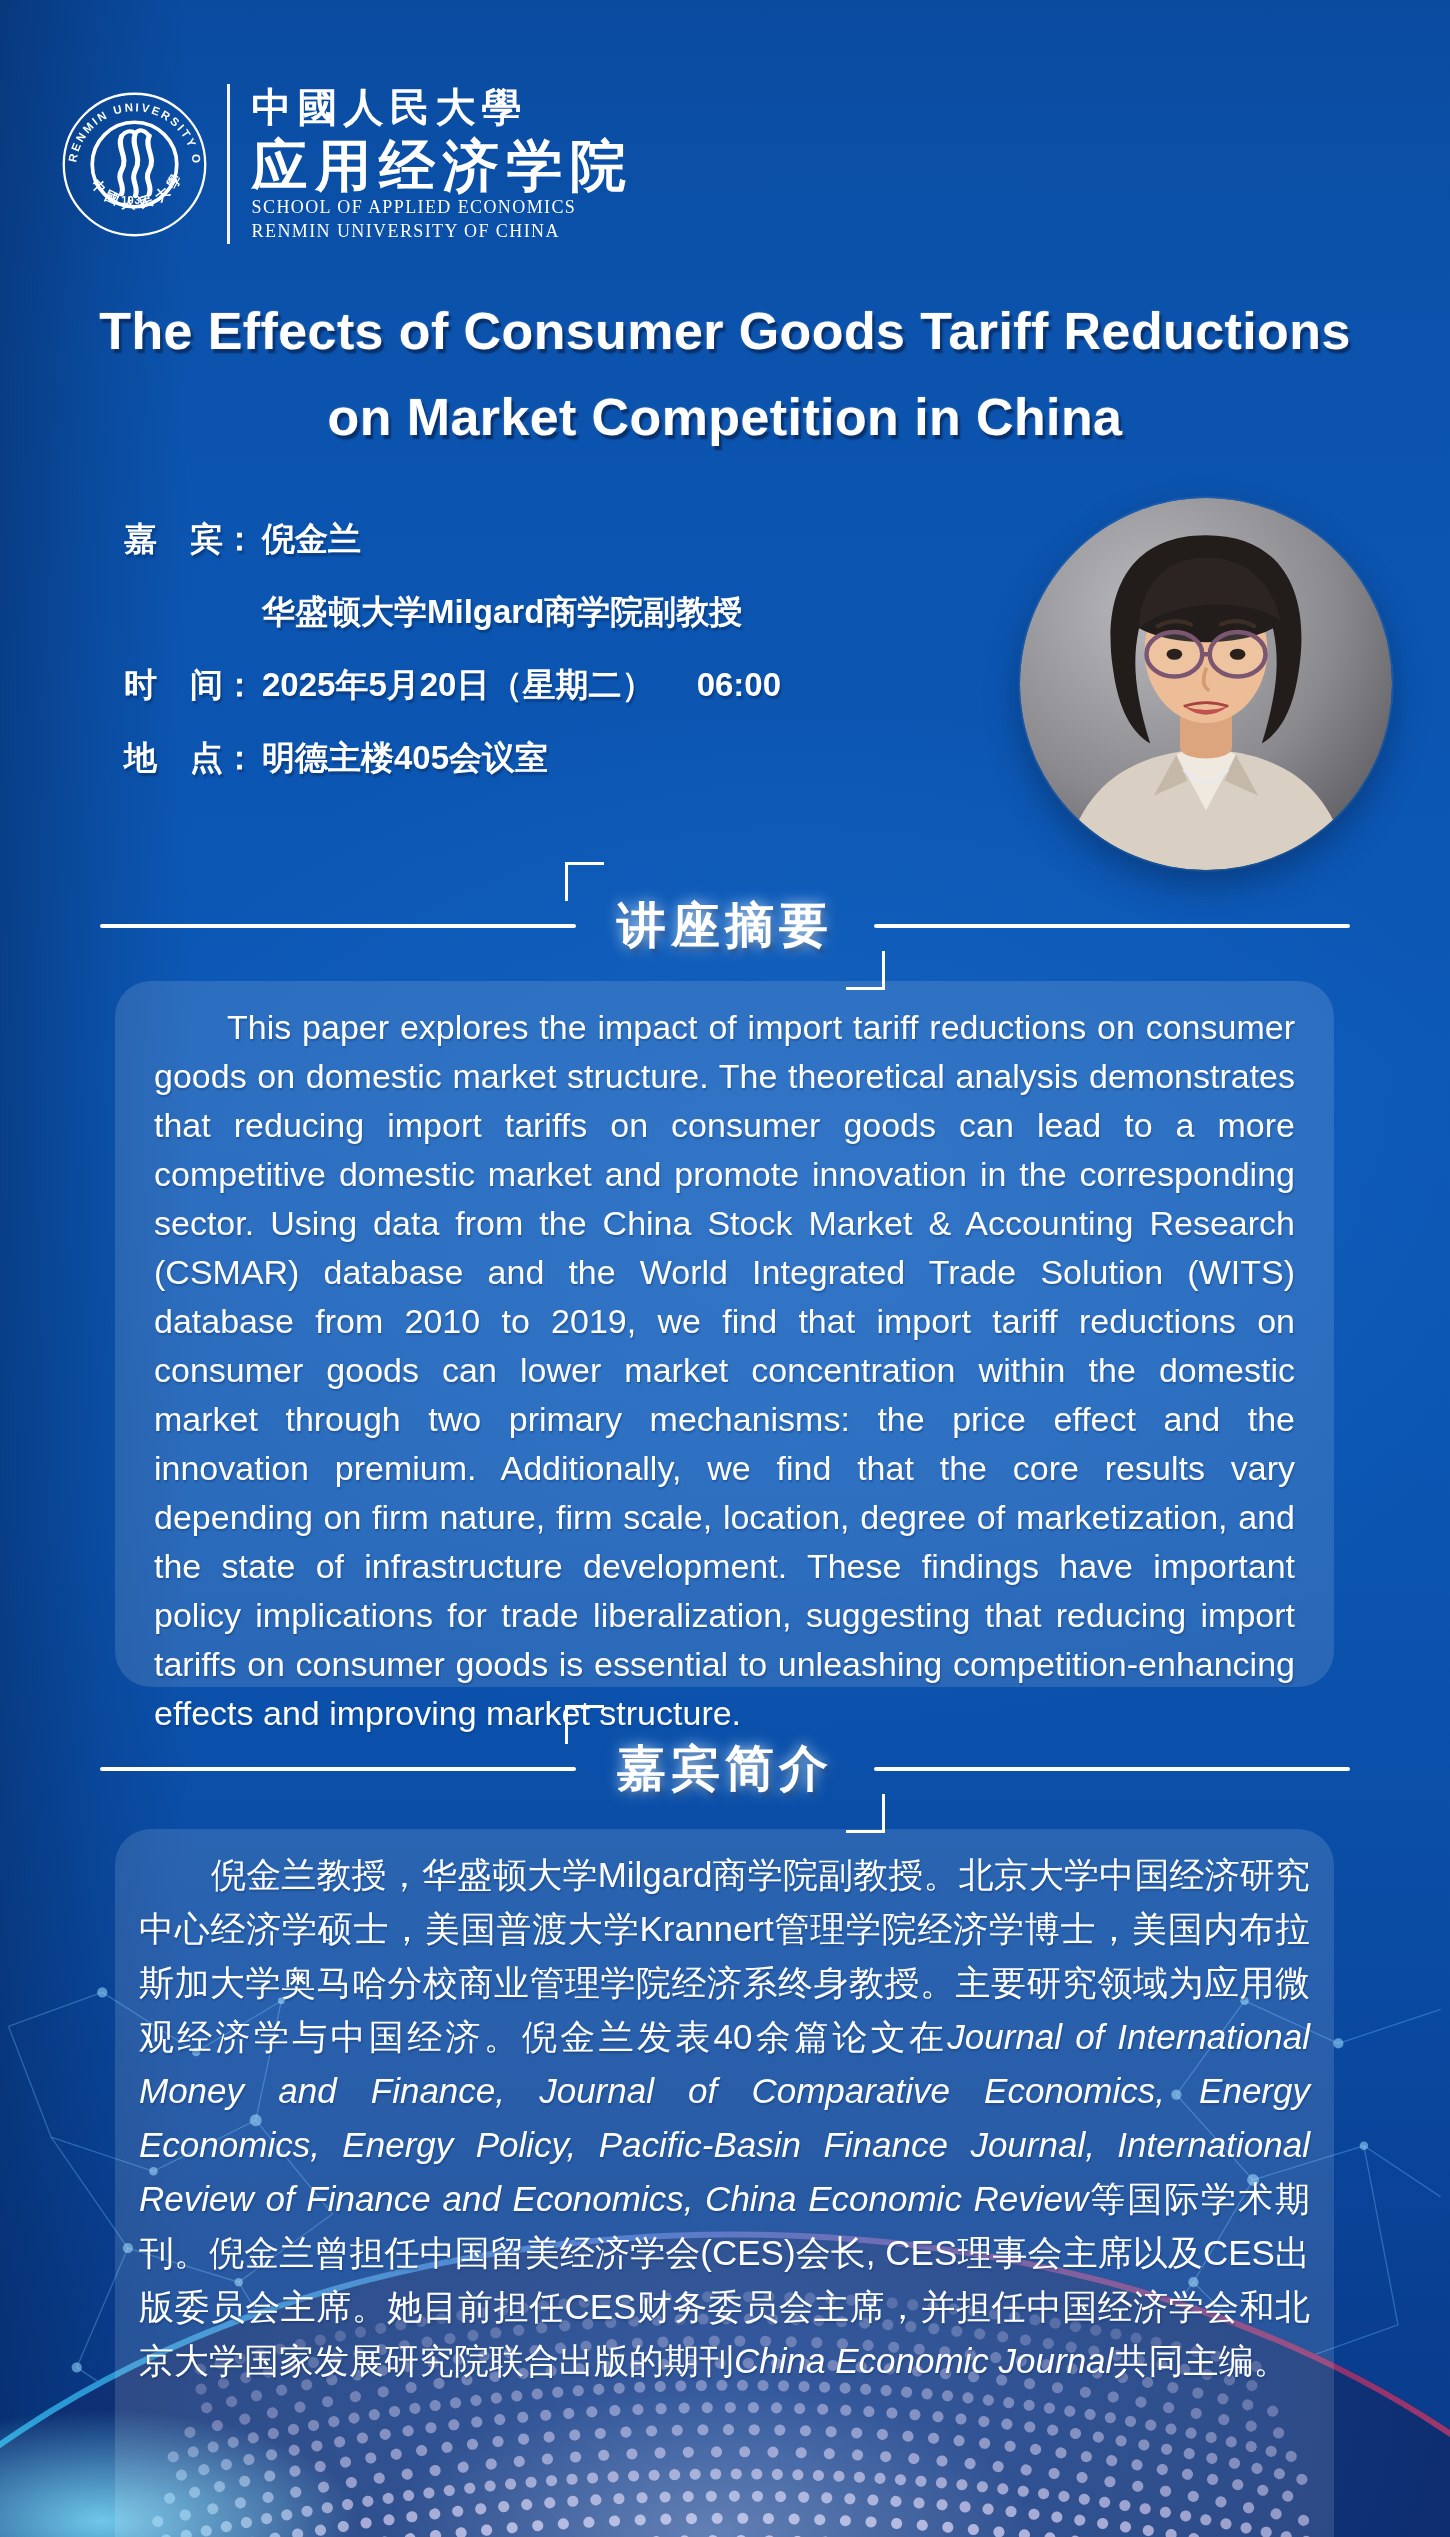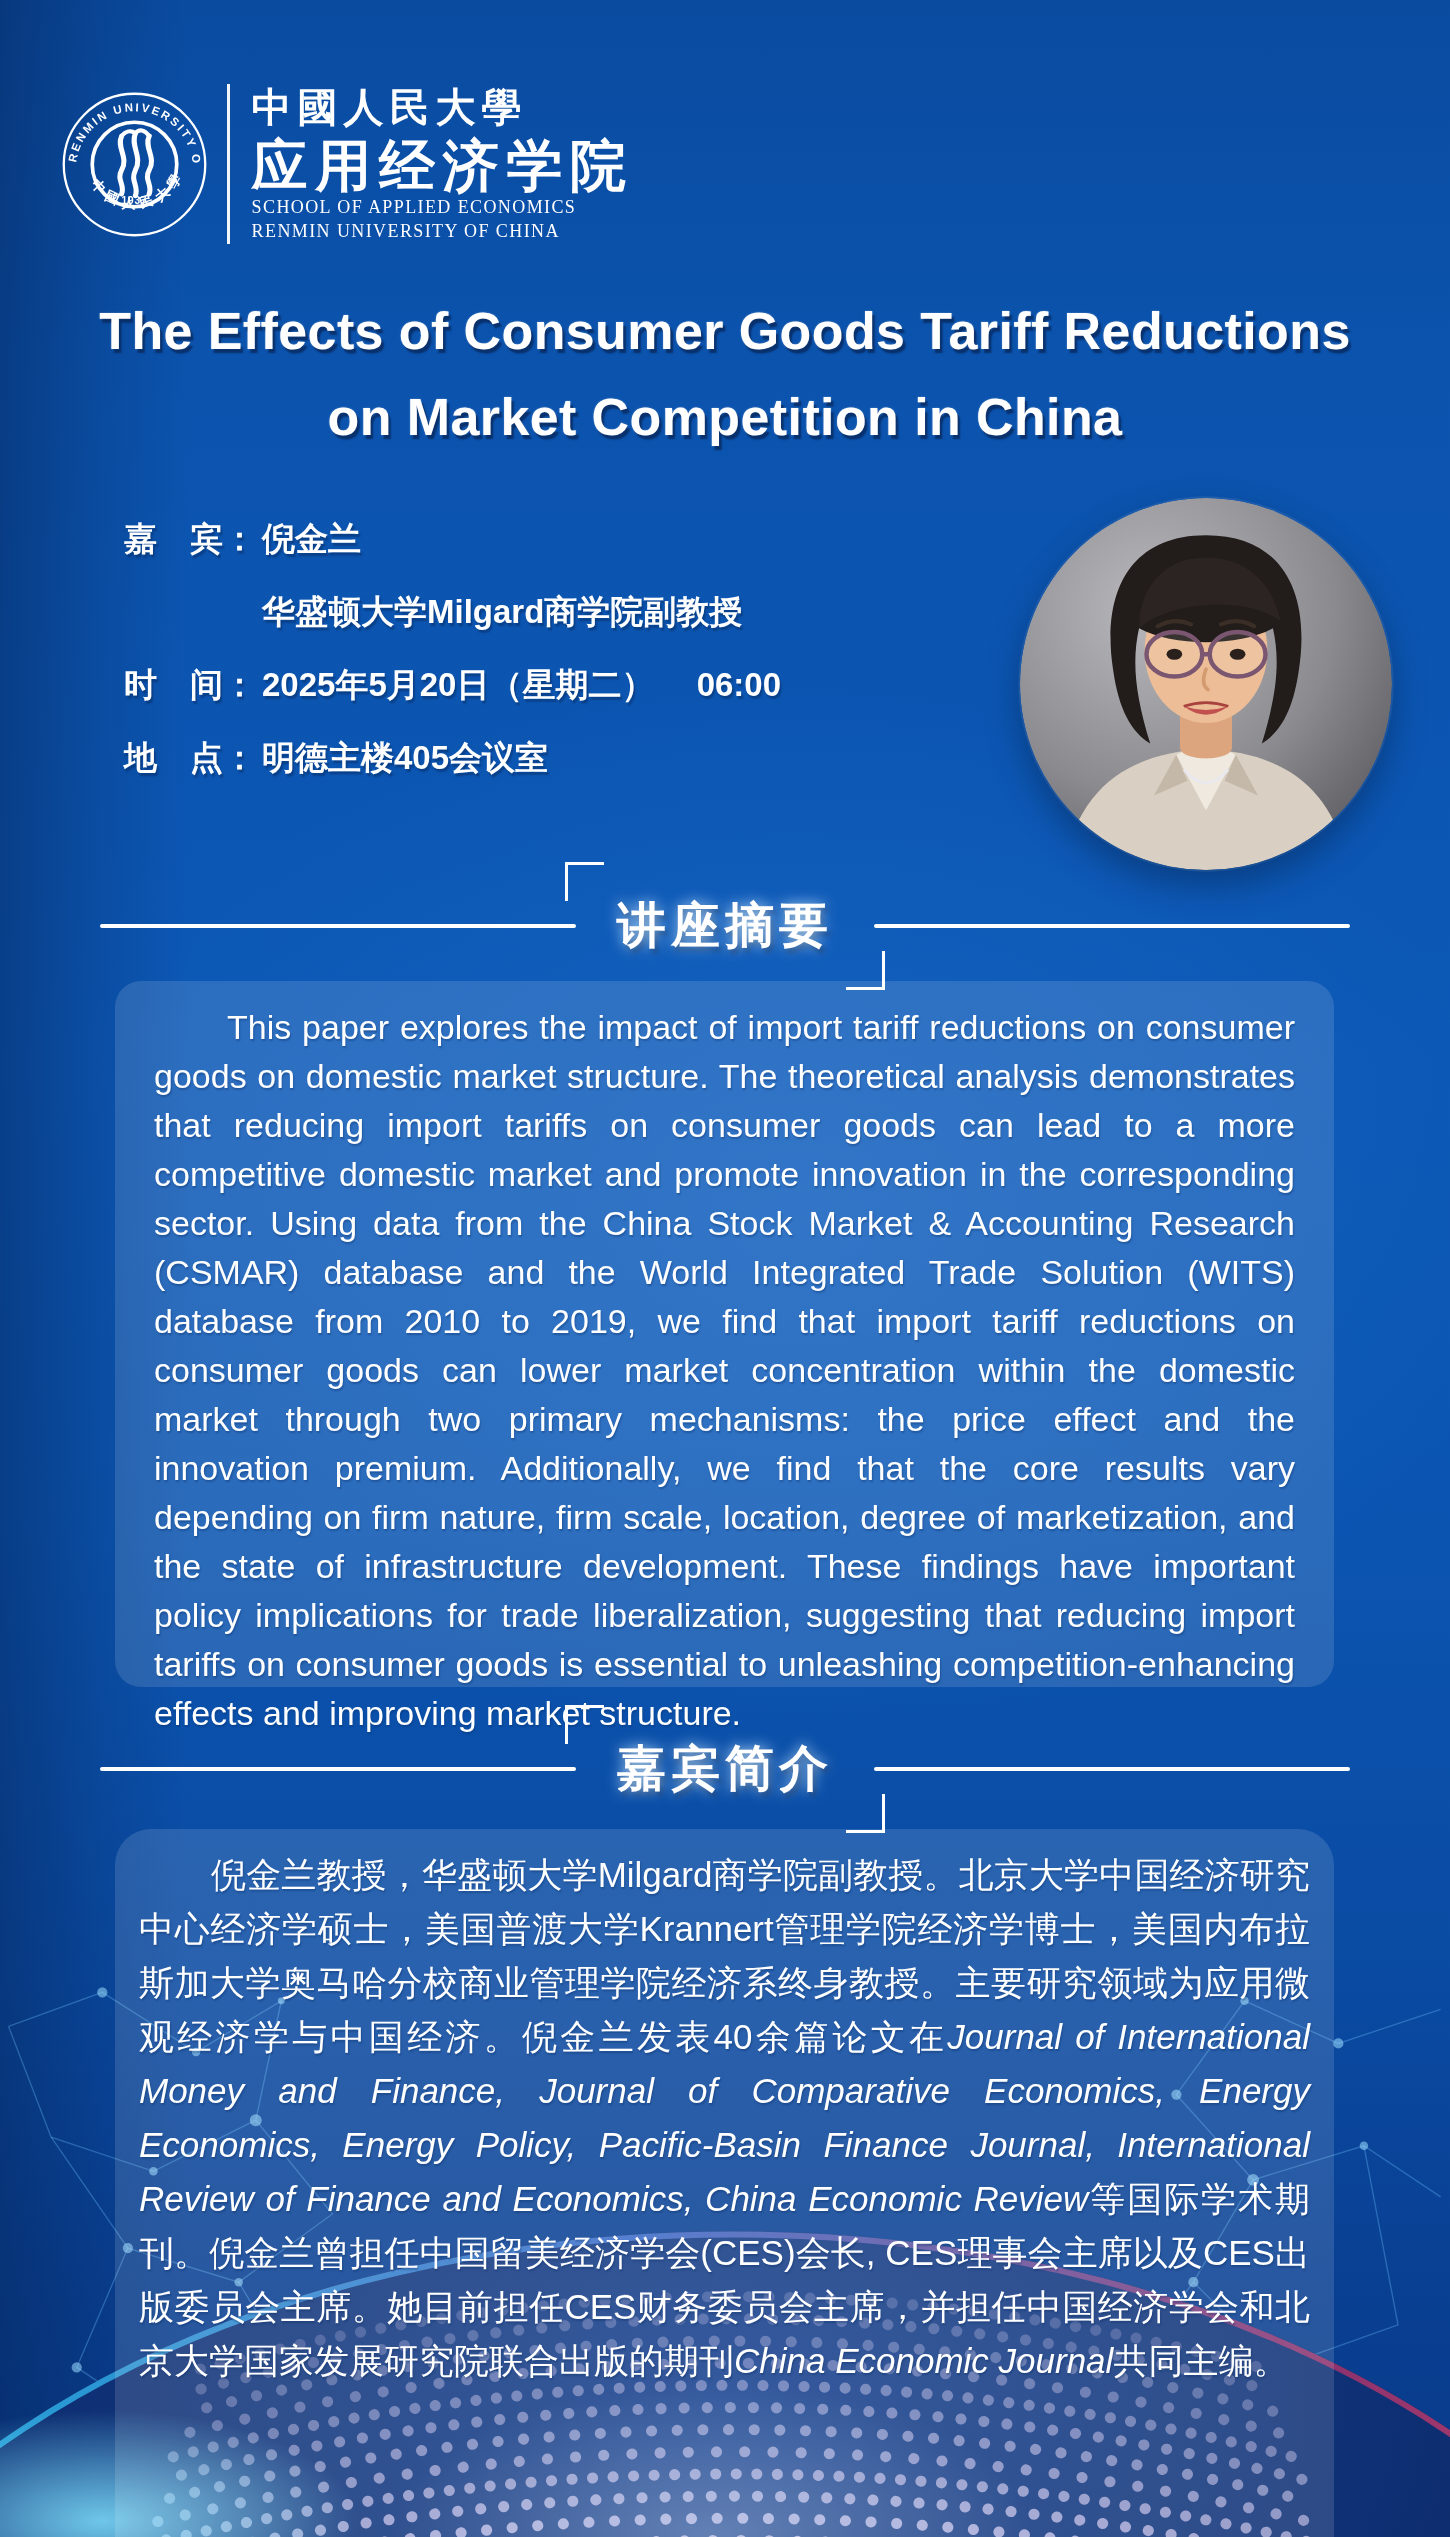--- a/index.html
+++ b/index.html
@@ -47,21 +47,21 @@
   .sect-text{position:relative;font-size:49px;font-weight:800;letter-spacing:5.1px;padding:5.1px 8.5px;
     text-shadow:0 0 13.6px rgba(190,225,255,.95), 2.6px 4.3px 5.1px rgba(8,40,90,.7);}
   .corner{position:absolute;width:36px;height:36px;}
   .corner-tl{left:-43px;top:-25.6px;border-left:3.4px solid #fff;border-top:3.4px solid #fff;}
   .corner-br{right:-43px;bottom:-25.6px;border-right:3.4px solid #fff;border-bottom:3.4px solid #fff;}
   .sect-abstract{top:888px;}
   .sect-bio{top:1731px;}
   
   .panel{position:absolute;left:115px;width:1219px;z-index:2;
     background:rgba(255,255,255,.13);border-radius:36px;box-sizing:border-box;}
-  .panel-abstract{top:981px;height:706px;padding:22px 39px;border-radius:26px;}
+  .panel-abstract{top:981px;height:706px;padding:22px 39px;}
   .panel-bio{top:1829px;height:772px;padding:19px 24px;}
   .abstract-text{font-size:34px;line-height:49px;text-align:justify;text-indent:73px;
     text-shadow:0.9px 1.7px 1.7px rgba(8,42,96,.35);}
   .bio-text{font-size:35px;line-height:54px;text-align:justify;text-indent:72px;
     text-shadow:0.9px 1.7px 1.7px rgba(8,42,96,.35);}
   .bio-text .it{font-style:italic;}
   
   .decor{position:absolute;left:0;bottom:0;width:1450px;height:614px;z-index:1;pointer-events:none;}
   .dotrow{fill:none;stroke:#ddd2f6;stroke-linecap:round;}
   .constel{stroke:#6fc6ff;stroke-width:1.6;fill:none;opacity:.32;}

